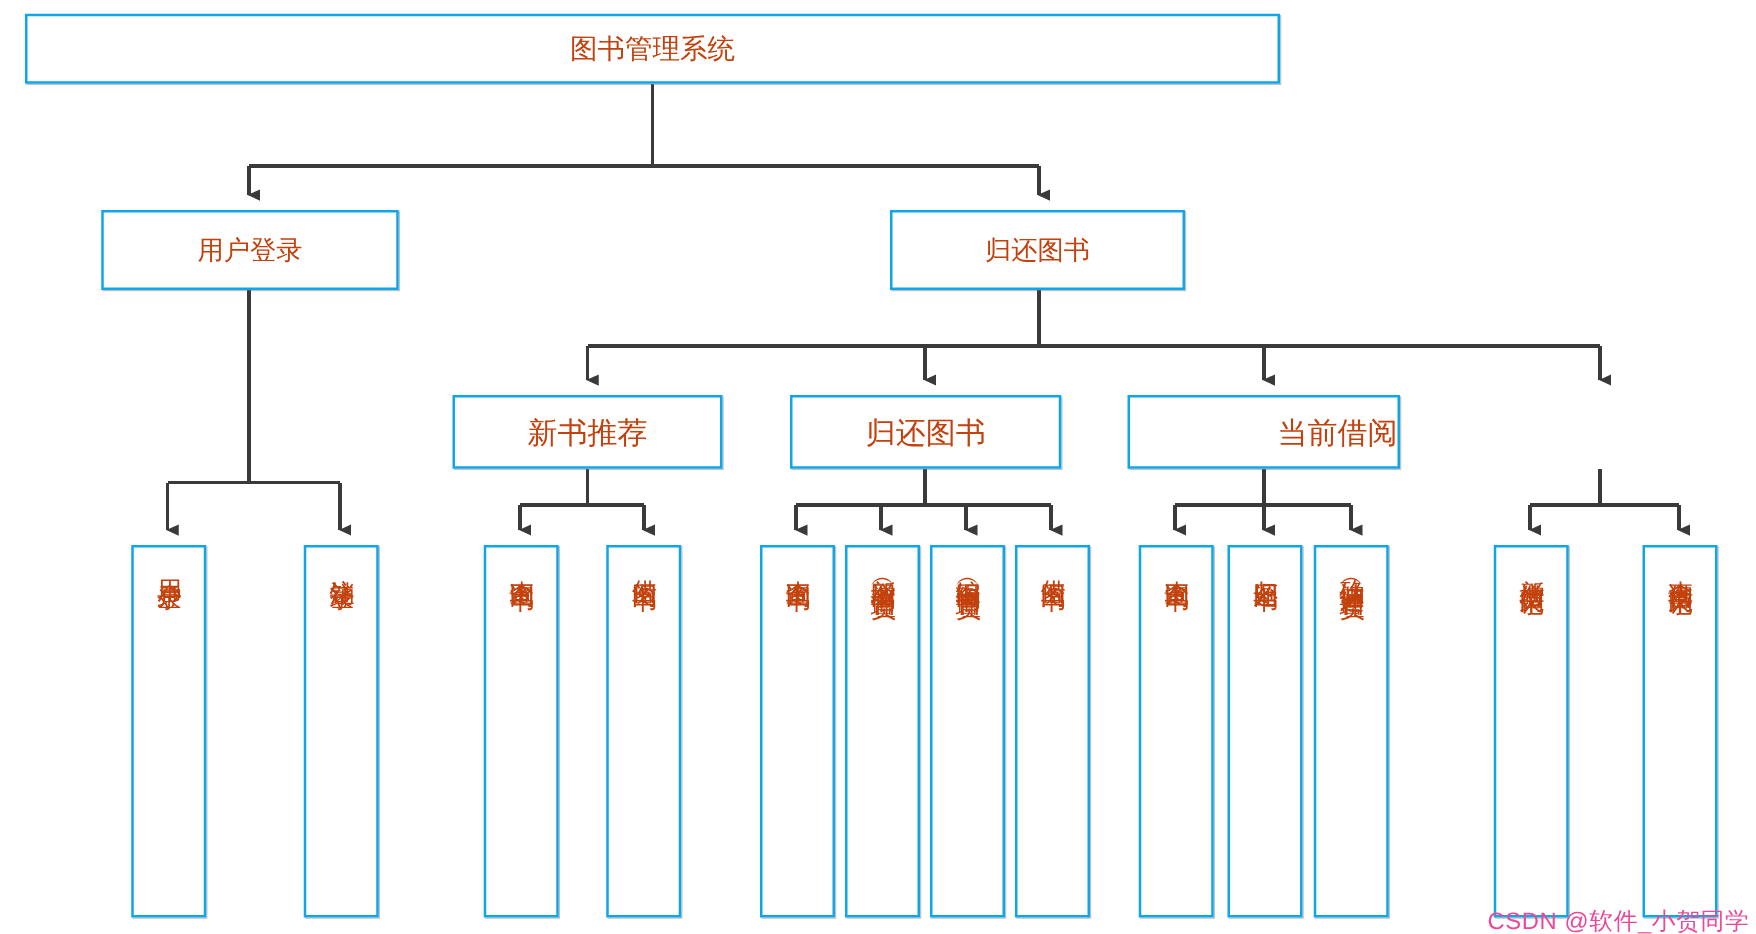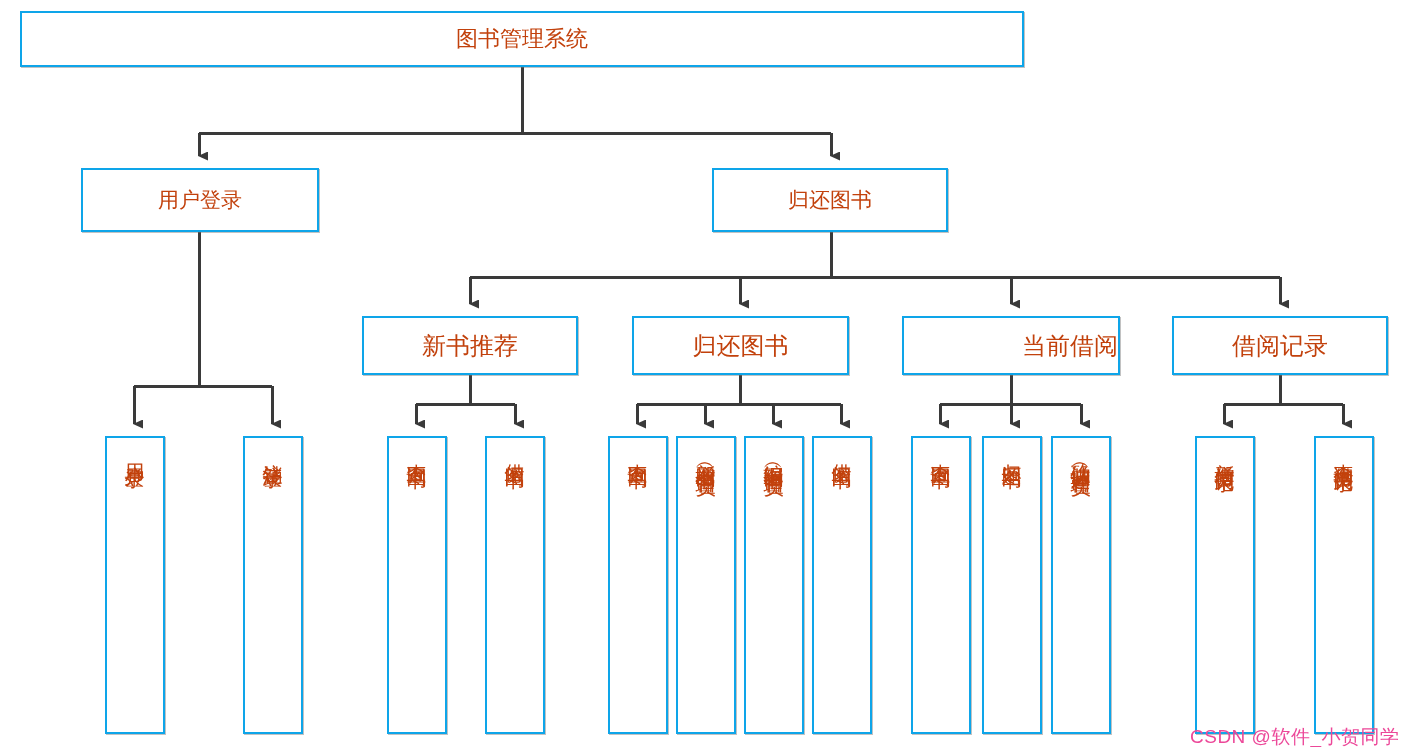--- a/index.html
+++ b/index.html
@@ -138,23 +138,20 @@
 
   <div class="node level3" style="left:362px; top:316px; width:216px; height:59px;">
     <span>新书推荐</span>
   </div>
   <div class="node level3" style="left:632px; top:316px; width:217px; height:59px;">
     <span>归还图书</span>
   </div>
   <div class="node level3" style="left:902px; top:316px; width:218px; height:59px;justify-content:flex-end;">
     <span>当前借阅</span>
   </div>
-  <div class="node level3" style="left:1172px; top:316px; width:216px; height:59px;">
-    <span>借阅记录</span>
-  </div>
 
   <div class="node leaf" style="left:105px; top:436px; width:60px; height:298px;">
     <span class="vtext">用户登录</span>
   </div>
   <div class="node leaf" style="left:243px; top:436px; width:60px; height:298px;">
     <span class="vtext">注销登录</span>
   </div>
 
   <div class="node leaf" style="left:387px; top:436px; width:60px; height:298px;">
     <span class="vtext">查询图书</span>

